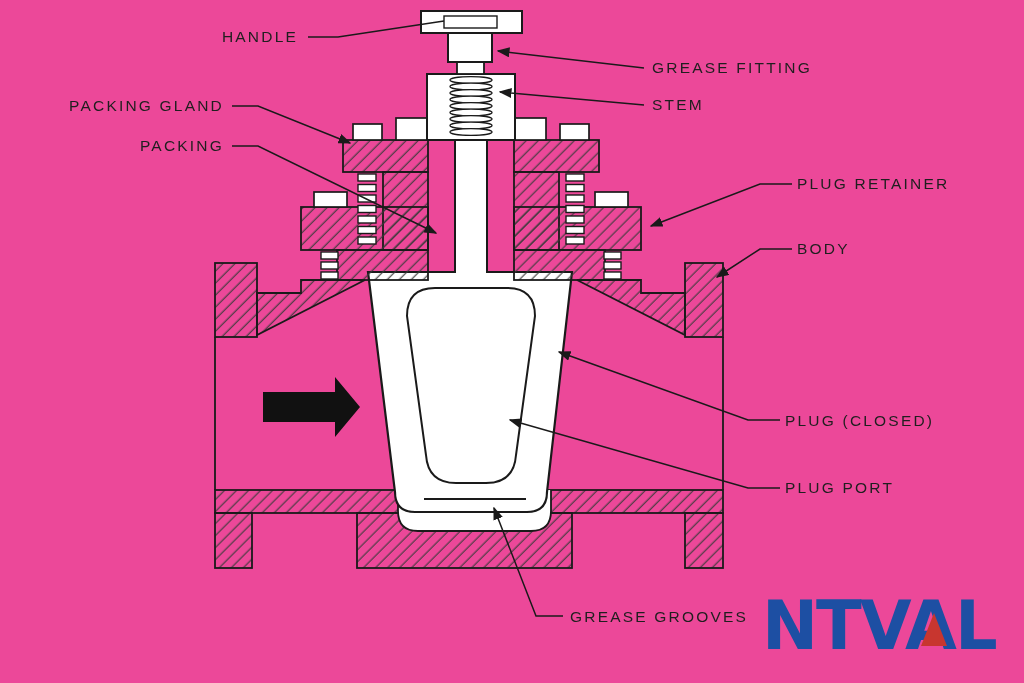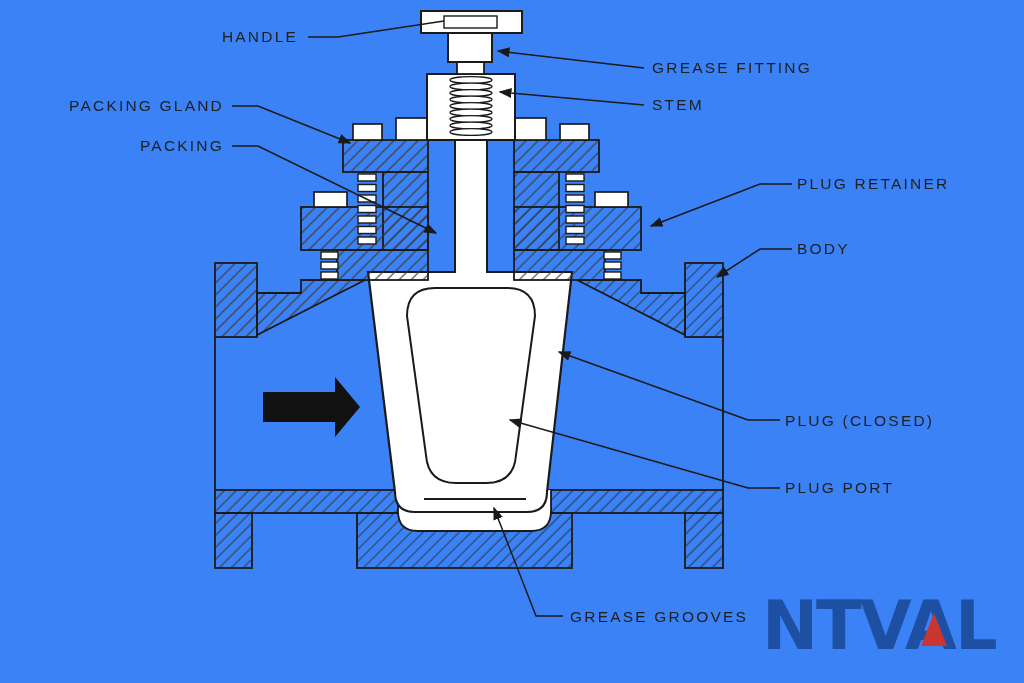--- a/index.html
+++ b/index.html
@@ -1,16 +1,16 @@
 <!DOCTYPE html>
 <html><head>
 <meta charset="utf-8">
 <style>
   html,body{margin:0;padding:0;background:#ffffff;}
-  .stage{position:relative;width:1024px;height:683px;background:#3b82f6;overflow:hidden;
+  .stage{position:relative;width:1024px;height:683px;background:#ec4899;overflow:hidden;
          font-family:"Liberation Sans",sans-serif;}
   svg{display:block;}
   .lbl{font-family:"Liberation Sans",sans-serif;font-size:15.5px;letter-spacing:2.2px;
        fill:#1f1f1f;}
   .logo-txt{font-family:"DejaVu Sans",sans-serif;font-weight:bold;font-size:67px;
        letter-spacing:-2px;}
 </style>
 </head>
 <body>
 

